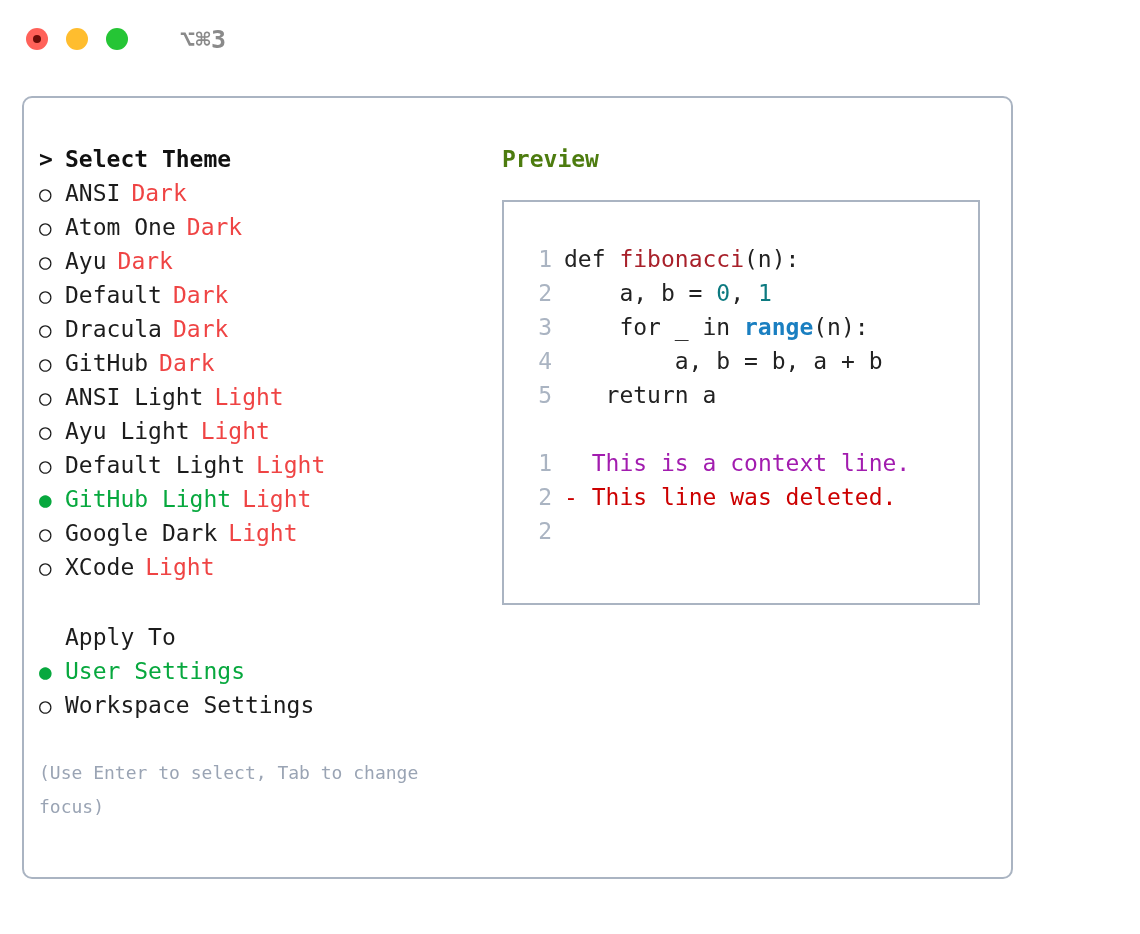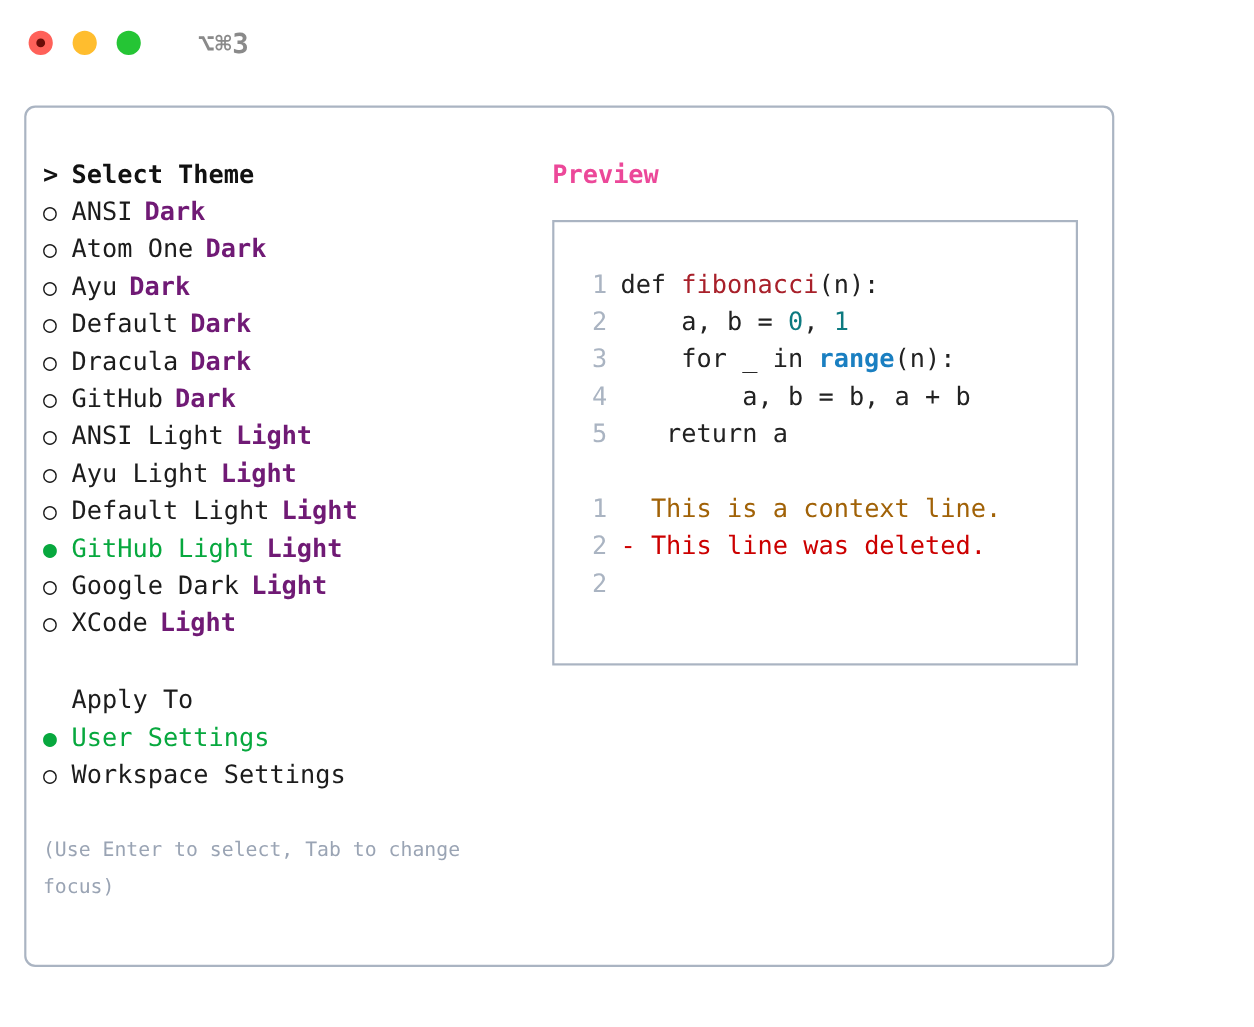--- a/index.html
+++ b/index.html
@@ -108,23 +108,22 @@
   }
   .marker.sel { color: #07a83e; }
   .marker.caret {
     font-weight: bold;
     font-size: 23px;
     color: #111111;
   }
   .row-label { color: #1c1c1c; text-align: right; }
   .row-label.sel { color: #07a83e; }
   .row-suffix {
-    color: #701a75;
+    color: #ef4444;
     margin-left: 11px;
-    font-weight: bold;
   }
   .row.header .row-label {
     font-weight: bold;
     color: #111111;
   }
 
   .section-gap { height: 36px; }
 
   .hint {
     margin-top: 30px;
@@ -137,21 +136,21 @@
   
   .right-col {
     position: absolute;
     left: 478px;
     top: 48px;
     width: 490px;
   }
   .preview-title {
     font-size: 23px;
     font-weight: bold;
-    color: #ec4899;
+    color: #4d7c0f;
     margin-bottom: 28px;
   }
   .preview-box {
     border: 2px solid #aab4c2;
     box-sizing: border-box;
     width: 478px;
     height: 405px;
     padding: 44px 0 0 18px;
   }
   .code-line {
@@ -170,21 +169,21 @@
     margin-right: 12px;
   }
   .code-text { color: #222222; }
   .blank-line { height: 34px; }
 
   .tok-fn    { color: #a8202a; }
   .tok-num   { color: #0d7a80; }
   .tok-call  { color: #1a7fc1; font-weight: bold; }
   .tok-plain { color: #222222; }
 
-  .diff-ctx { color: #a16207; }
+  .diff-ctx { color: #a21caf; }
   .diff-del { color: #cc0000; }
   .diff-add { color: #00bb22; }
 </style>
 </head>
 <body>
 
 <div class="window">
 
   <div class="titlebar">
     <div class="lights">

